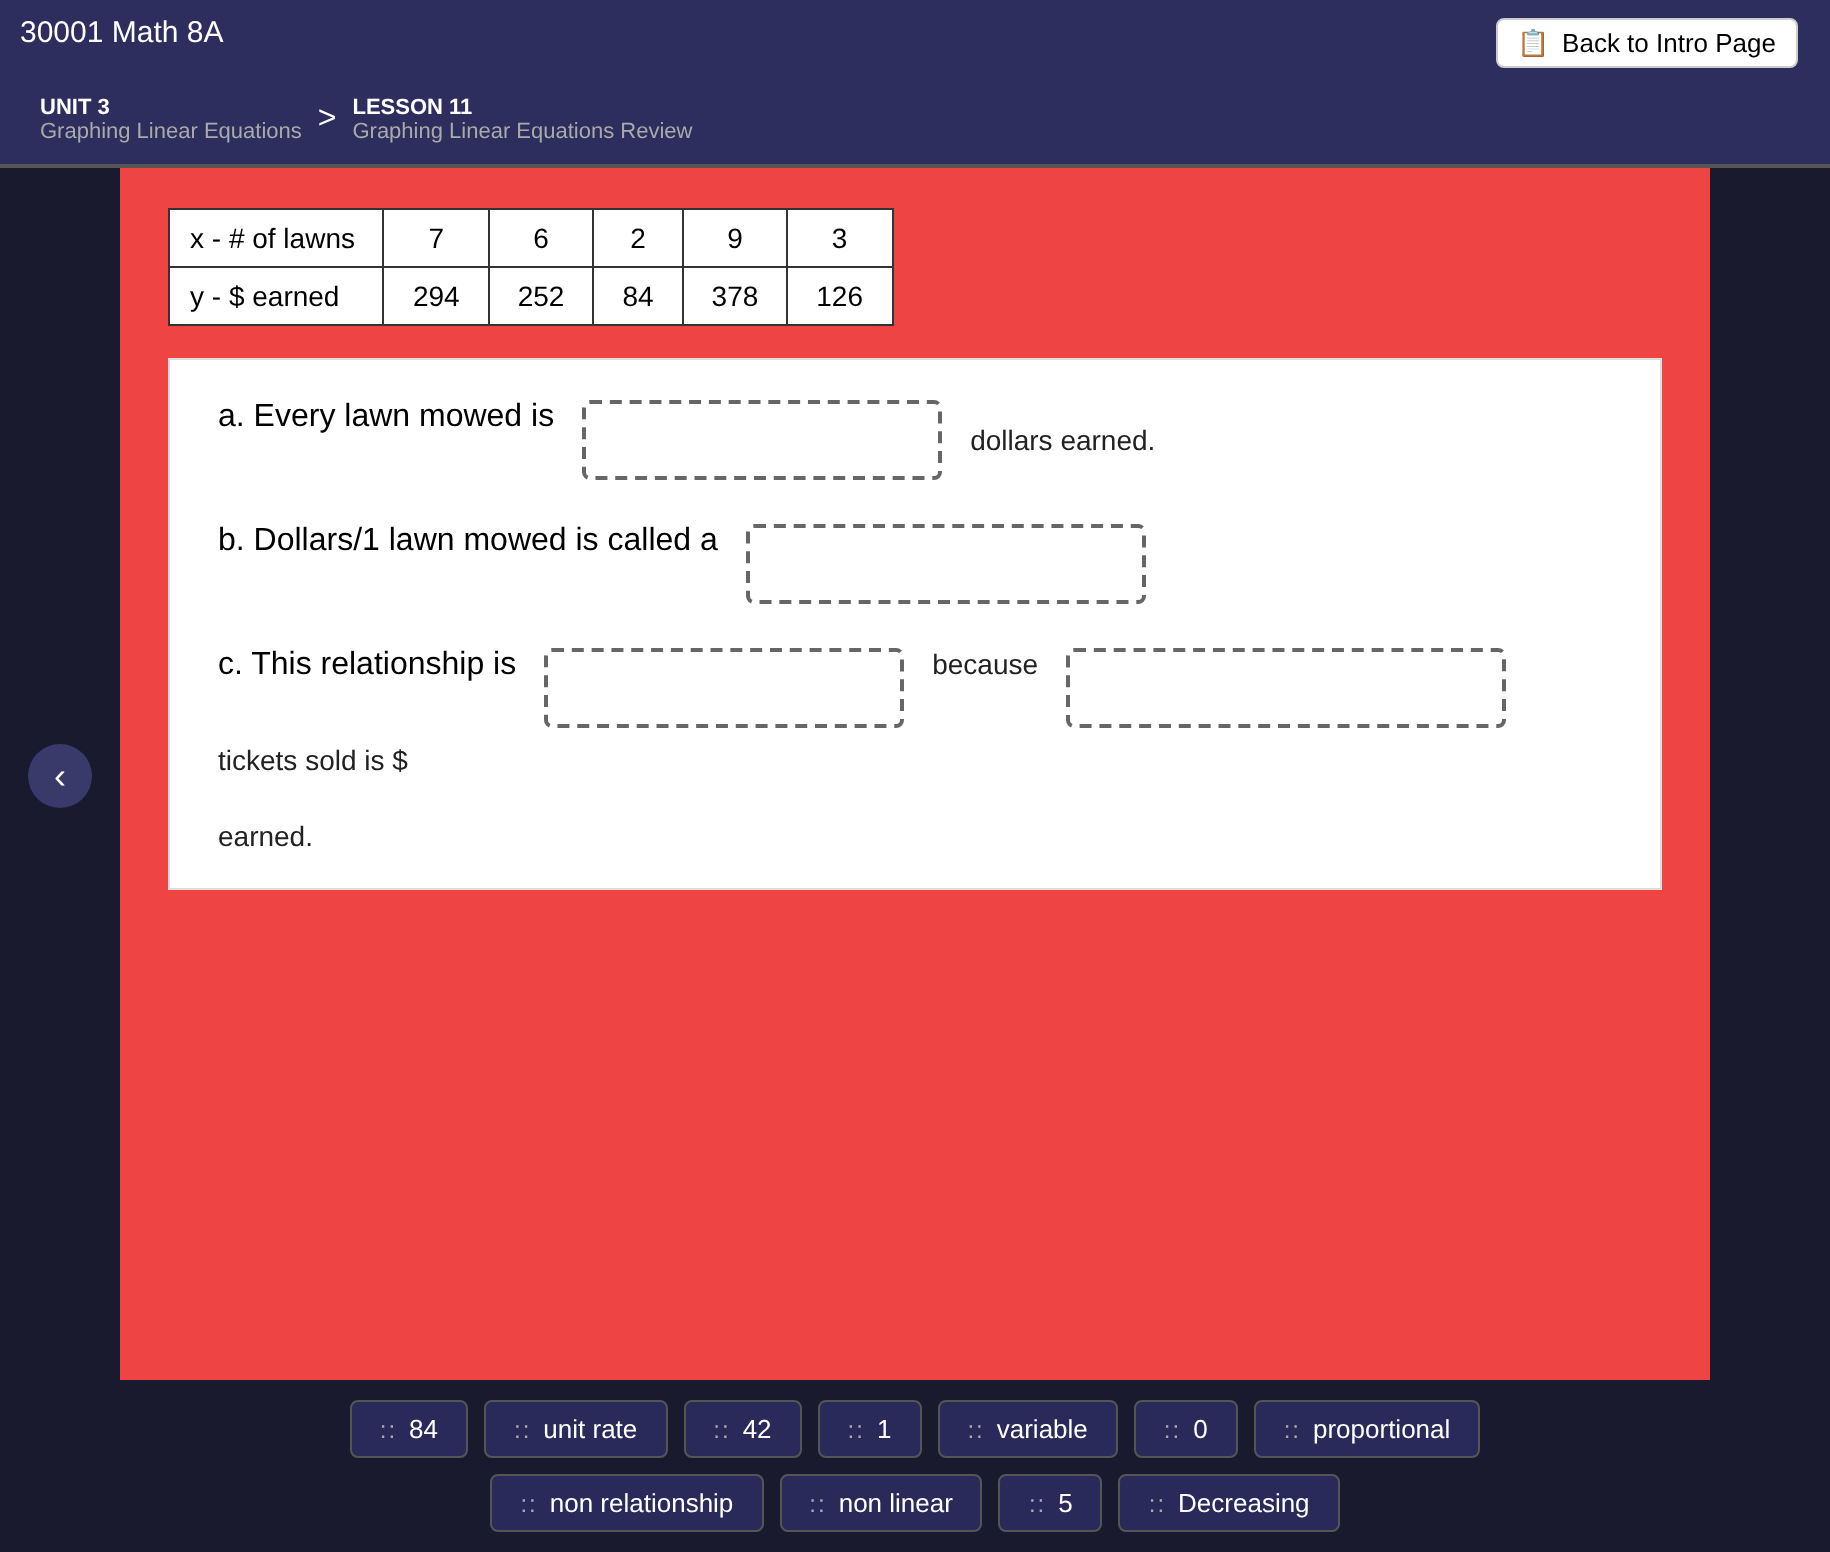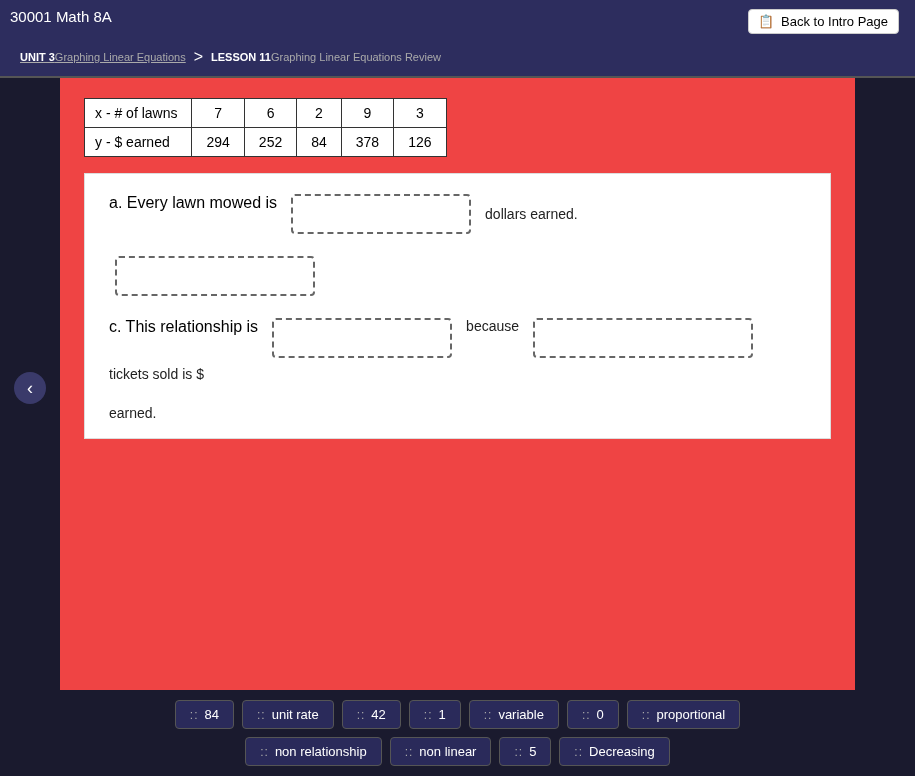--- a/index.html
+++ b/index.html
@@ -41,36 +41,37 @@
       display: flex;
       align-items: center;
       gap: 8px;
       font-size: 12px;
       color: #ccc;
       border-bottom: 2px solid #555;
     }
 
     #breadcrumb-bar .unit-label {
       display: flex;
+      flex-direction: column;
       font-size: 11px;
       color: #aaa;
-      text-decoration: underline;
     }
     #breadcrumb-bar .unit-label span:first-child {
       font-weight: bold;
       color: white;
     }
 
     #breadcrumb-bar .chevron {
       color: white;
       font-size: 16px;
     }
 
     #breadcrumb-bar .lesson-label {
       display: flex;
+      flex-direction: column;
       font-size: 11px;
       color: #aaa;
     }
     #breadcrumb-bar .lesson-label span:first-child {
       font-weight: bold;
       color: white;
     }
 
     
     #main-content {
@@ -262,20 +263,21 @@
 
   <div class="question-box">
 
     <div class="question-item">
       <span class="question-item label">a.  Every lawn mowed is</span>
       <span class="answer-box answer-box-sm"></span>
       <span class="earned-text">dollars earned.</span>
     </div>
 
     <div class="question-item">
+      <span class="question-item label">b.  Dollars/1 lawn mowed is called a</span>
       <span class="answer-box"></span>
     </div>
 
     <div class="question-item" style="align-items: flex-start; flex-direction: row; flex-wrap: wrap;">
       <span class="question-item label">c.  This relationship is</span>
       <span class="answer-box answer-box-sm"></span>
       <span class="earned-text">because</span>
       <span class="answer-box answer-box-lg"></span>
       <span class="earned-text">tickets sold is $</span>
     </div>

